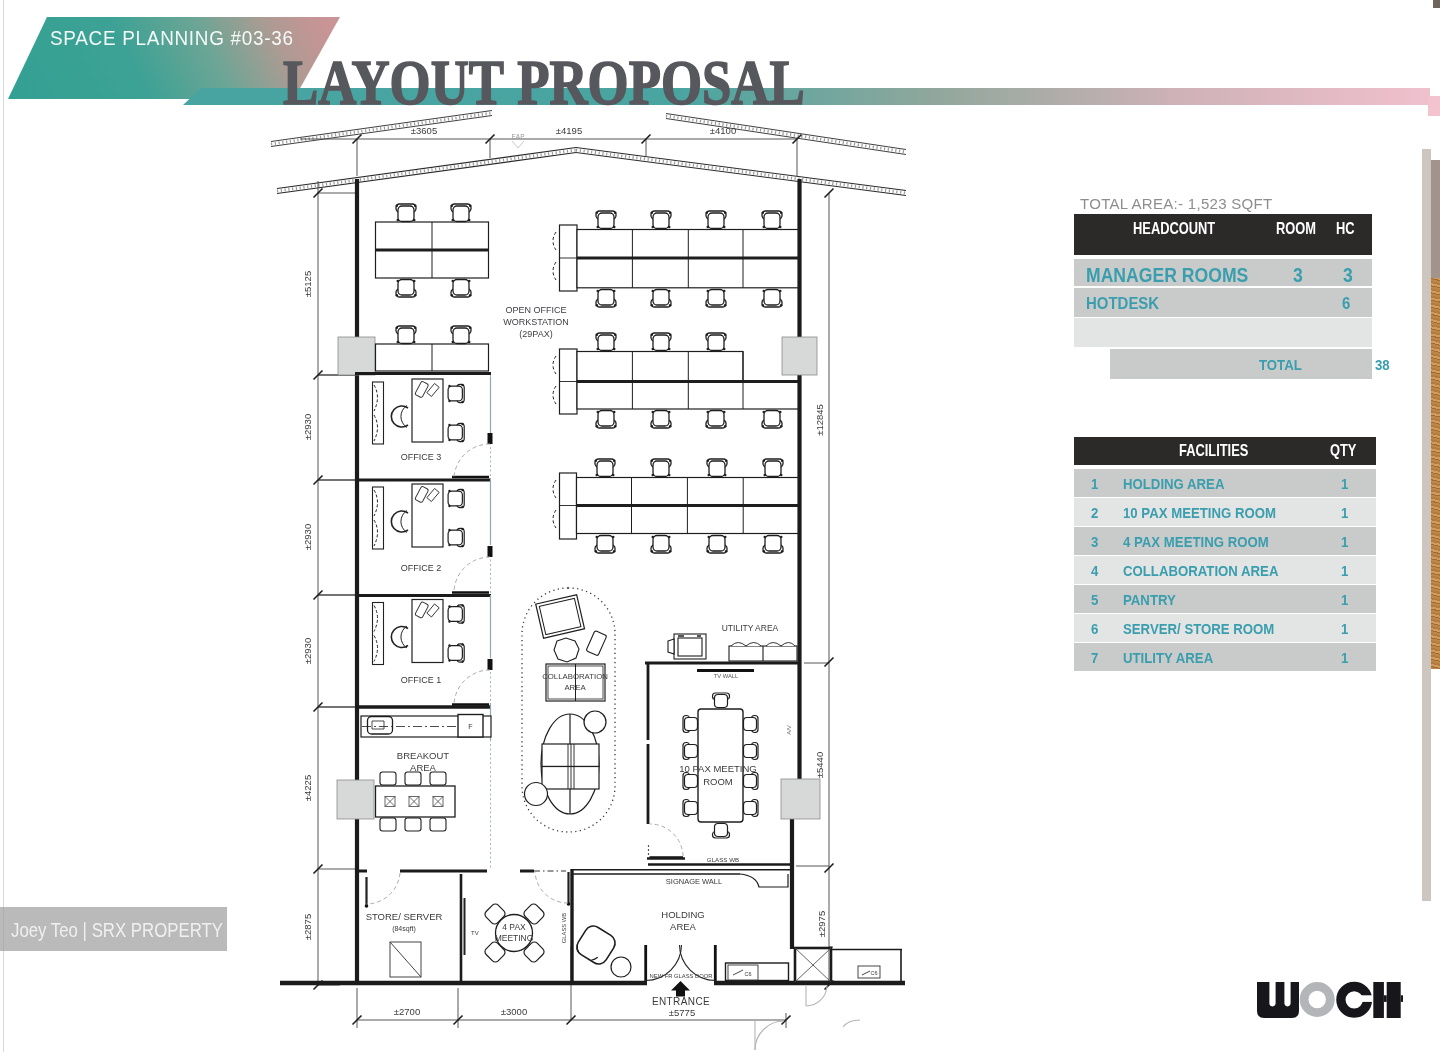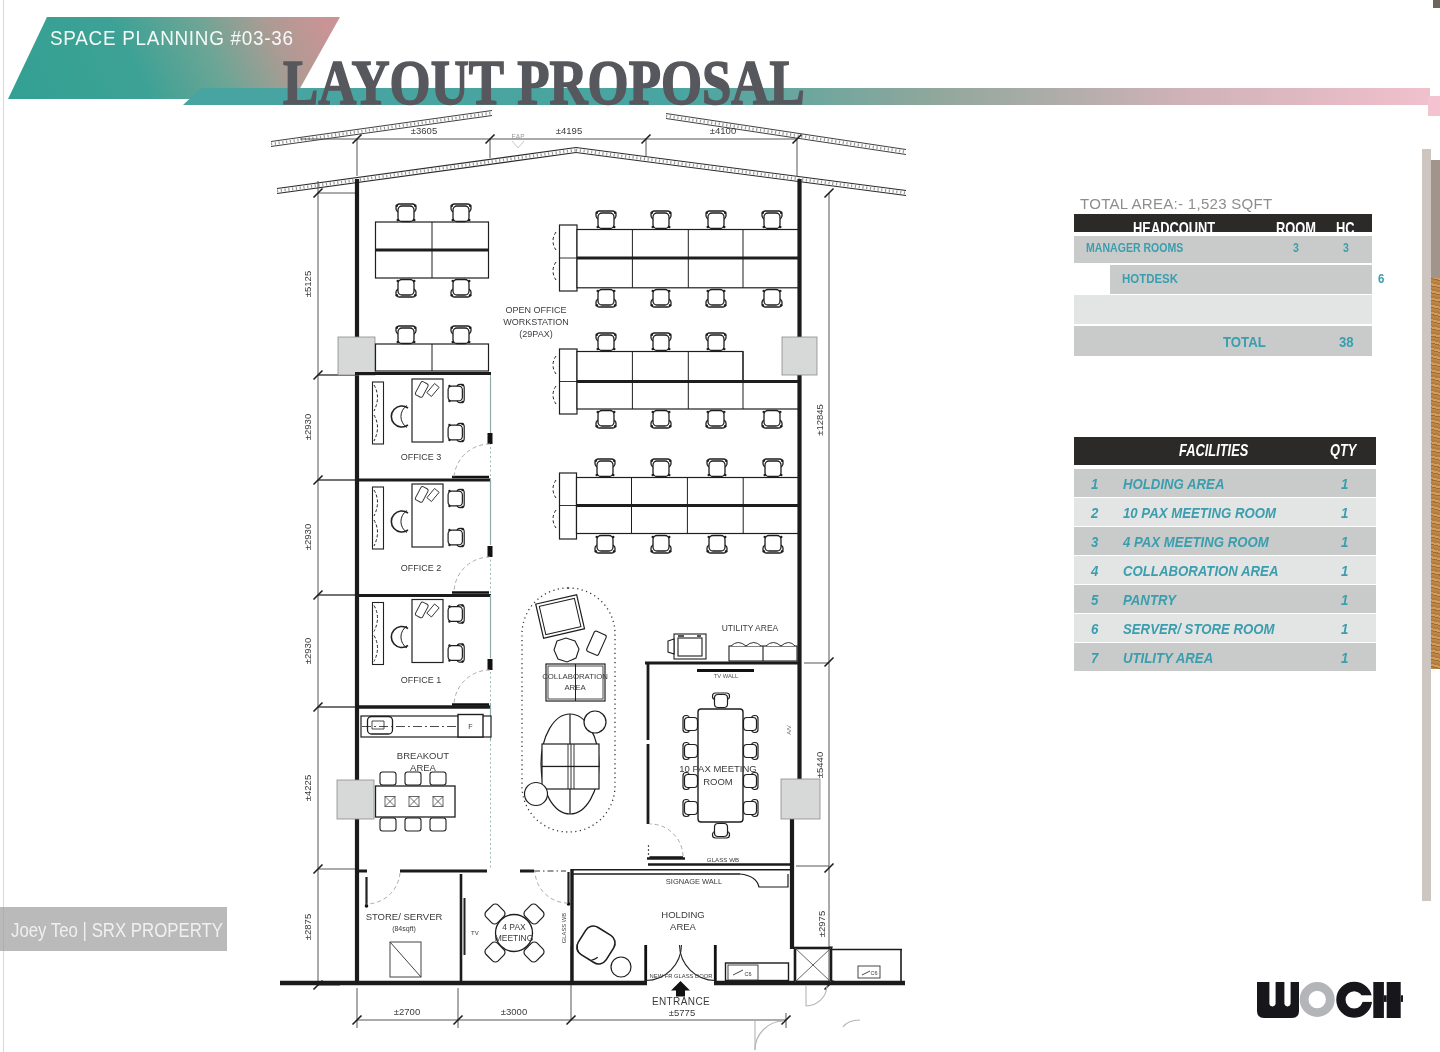--- a/index.html
+++ b/index.html
@@ -28,52 +28,52 @@
 <div class="abs" style="left:1431px;top:160px;width:9px;height:118px;background:#a3948b;"></div>
 
 <div class="abs" style="left:1431px;top:278px;width:9px;height:391px;background:repeating-linear-gradient(13deg,#bc8747 0 2px,#a06c33 2px 3px,#cf9c5e 3px 5px,#b37c3e 5px 7px);"></div>
 
 <div class="abs" style="left:1433px;top:0;width:7px;height:8px;background:#6e655c;"></div>
 
 <div class="abs" style="left:1080px;top:195px;color:#8d8d8d;font-size:15px;letter-spacing:0.3px;">TOTAL AREA:- 1,523 SQFT</div>
 
 <div class="abs" style="left:1074px;top:214px;width:298px;font-weight:bold;">
 
-  <div style="position:relative;height:18px;background:#2b2a29;color:#fff;font-size:16px;">
+  <div style="position:relative;height:41px;background:#2b2a29;color:#fff;font-size:16px;">
     <span class="abs hd" style="left:59px;top:5px;font-size:16.5px;">HEADCOUNT</span>
     <span class="abs hd" style="left:202px;top:5px;font-size:16.5px;">ROOM</span>
     <span class="abs hd" style="left:262px;top:5px;font-size:16.5px;">HC</span>
   </div>
   <div style="height:4px;"></div>
 
-  <div style="position:relative;height:27px;background:#c9cbca;color:#3a9eae;font-size:12px;">
+  <div style="position:relative;height:27px;background:#c9cbca;color:#3a9eae;font-size:20px;">
     <span class="abs ct" style="left:12px;top:5px;">MANAGER ROOMS</span>
     <span class="abs ct" style="left:219px;top:5px;">3</span>
     <span class="abs ct" style="left:269px;top:5px;">3</span>
   </div>
   <div style="height:1px;"></div>
 
   <div style="height:1px;"></div>
 
-  <div style="position:relative;height:29px;background:#c9cbca;color:#3a9eae;font-size:13px;margin-left:36px;">
+  <div style="position:relative;height:29px;background:#c9cbca;color:#3a9eae;font-size:17px;">
     <span class="abs ct" style="left:12px;top:6px;">HOTDESK</span>
     <span class="abs ct" style="left:268px;top:6px;">6</span>
   </div>
   <div style="height:1px;"></div>
 
   <div style="height:29px;background:#e3e4e4;"></div>
   <div style="height:2px;"></div>
 
-  <div style="position:relative;height:30px;background:#c9cbca;color:#3a9eae;font-size:15px;">
+  <div style="position:relative;height:30px;background:#c9cbca;color:#3a9eae;font-size:15px;margin-left:36px;">
     <span class="abs ct" style="left:149px;top:7px;">TOTAL</span>
     <span class="abs ct" style="left:265px;top:7px;">38</span>
   </div>
 </div>
 
-<div class="abs" style="left:1074px;top:437px;width:302px;font-weight:bold;font-style:italic;">
+<div class="abs" style="left:1074px;top:437px;width:302px;font-weight:bold;">
 
   <div style="position:relative;height:28px;background:#2b2a29;color:#fff;font-size:16px;">
     <span class="abs hd" style="left:105px;top:4px;font-size:16.5px;">FACILITIES</span>
     <span class="abs hd" style="left:256px;top:4px;font-size:16.5px;">QTY</span>
   </div>
   <div style="height:4px;"></div>
 
   <div style="position:relative;height:28px;background:#c9cbca;color:#3a9eae;font-size:15px;">
     <span class="abs ct" style="left:17px;top:6px;">1</span>
       <span class="abs ct" style="left:49px;top:6px;">HOLDING AREA</span>

